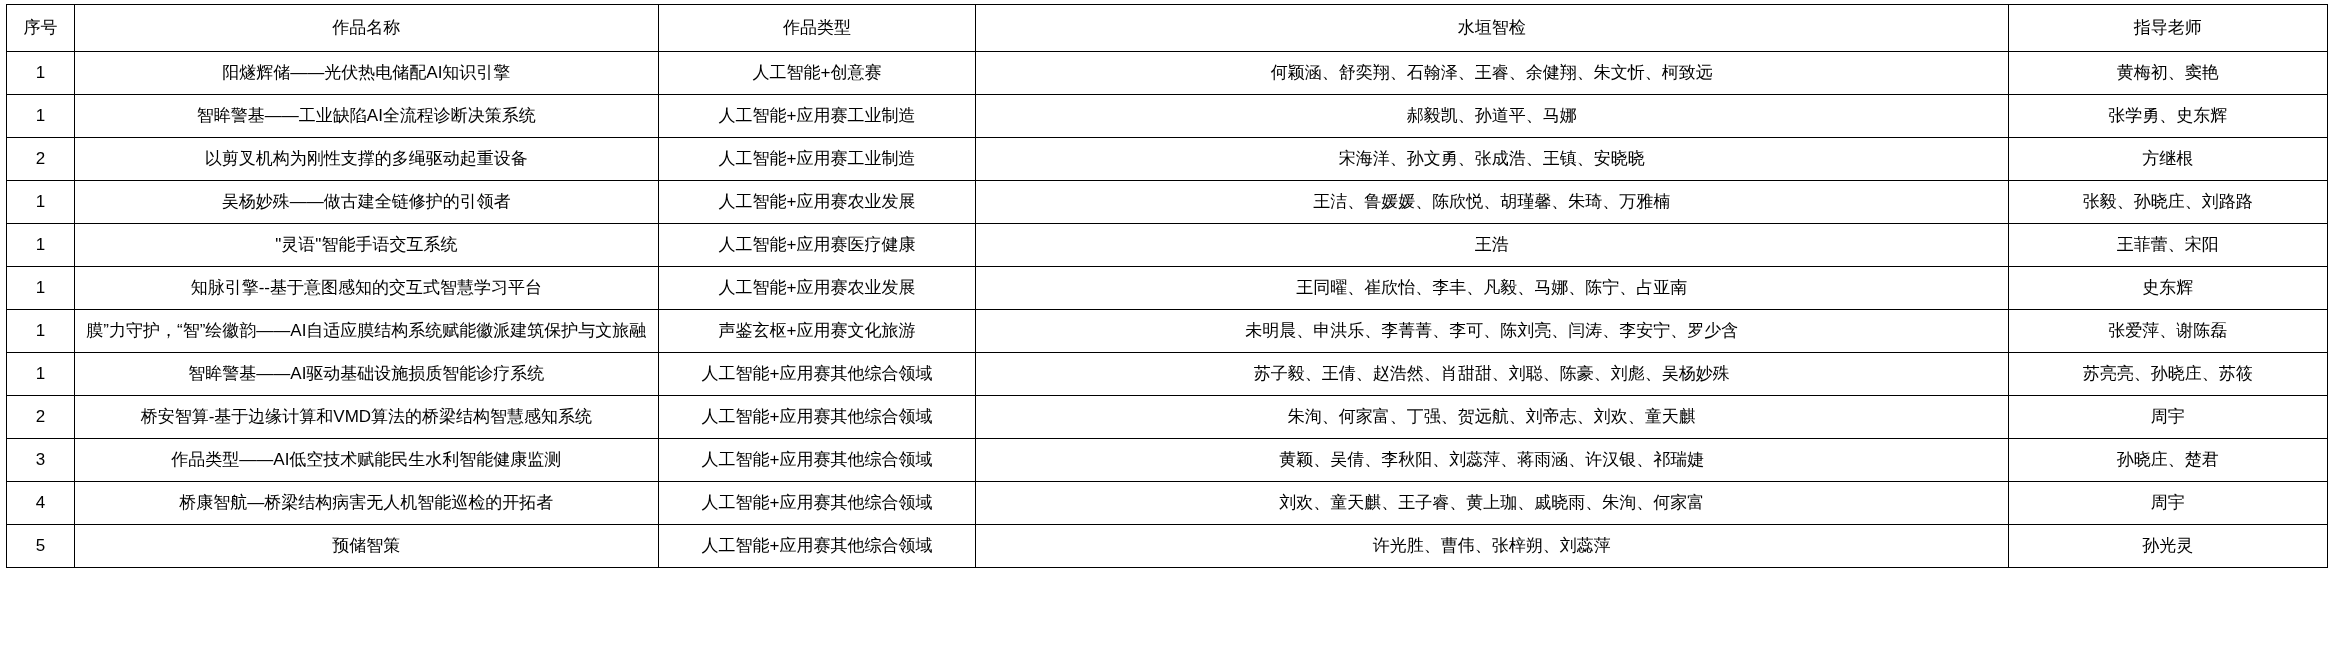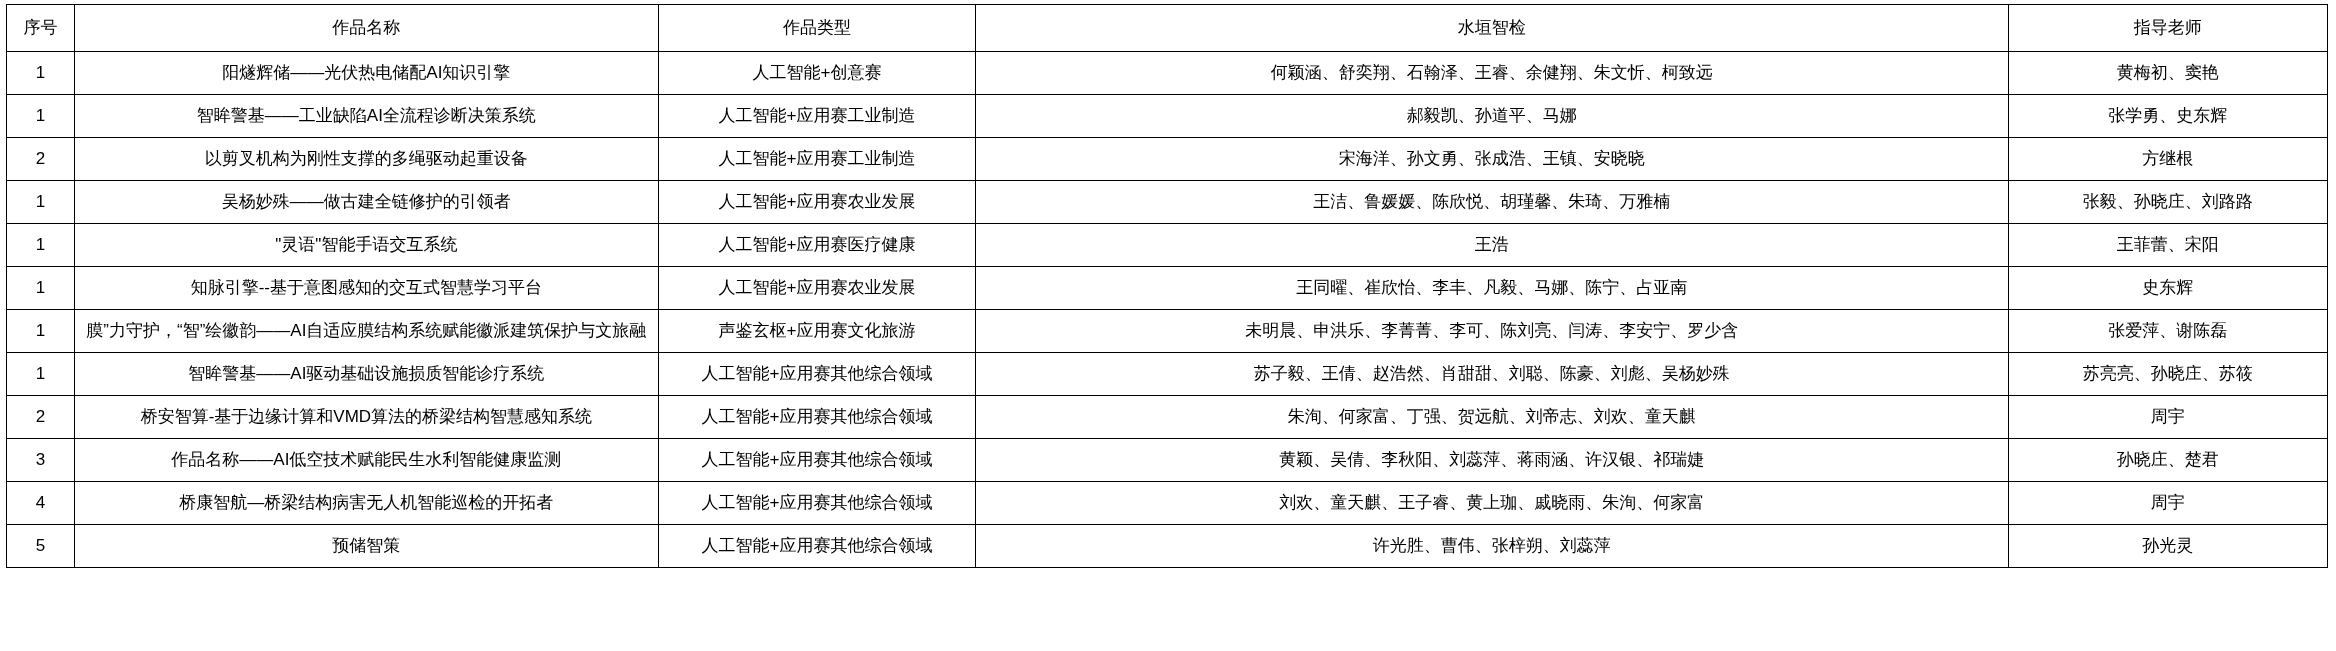--- a/index.html
+++ b/index.html
@@ -130,21 +130,21 @@
       </tr>
       <tr>
         <td>2</td>
         <td>桥安智算-基于边缘计算和VMD算法的桥梁结构智慧感知系统</td>
         <td>人工智能+应用赛其他综合领域</td>
         <td>朱洵、何家富、丁强、贺远航、刘帝志、刘欢、童天麒</td>
         <td>周宇</td>
       </tr>
       <tr>
         <td>3</td>
-        <td>作品名称——AI低空技术赋能民生水利智能健康监测</td>
+        <td>作品类型——AI低空技术赋能民生水利智能健康监测</td>
         <td>人工智能+应用赛其他综合领域</td>
         <td>黄颖、吴倩、李秋阳、刘蕊萍、蒋雨涵、许汉银、祁瑞婕</td>
         <td>孙晓庄、楚君</td>
       </tr>
       <tr>
         <td>4</td>
         <td>桥康智航—桥梁结构病害无人机智能巡检的开拓者</td>
         <td>人工智能+应用赛其他综合领域</td>
         <td>刘欢、童天麒、王子睿、黄上珈、戚晓雨、朱洵、何家富</td>
         <td>周宇</td>

